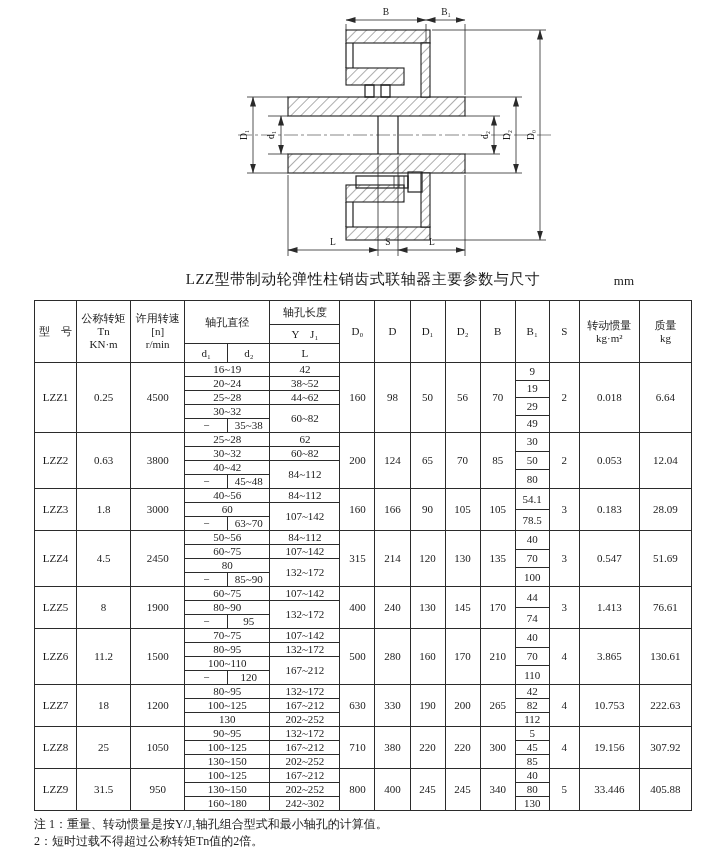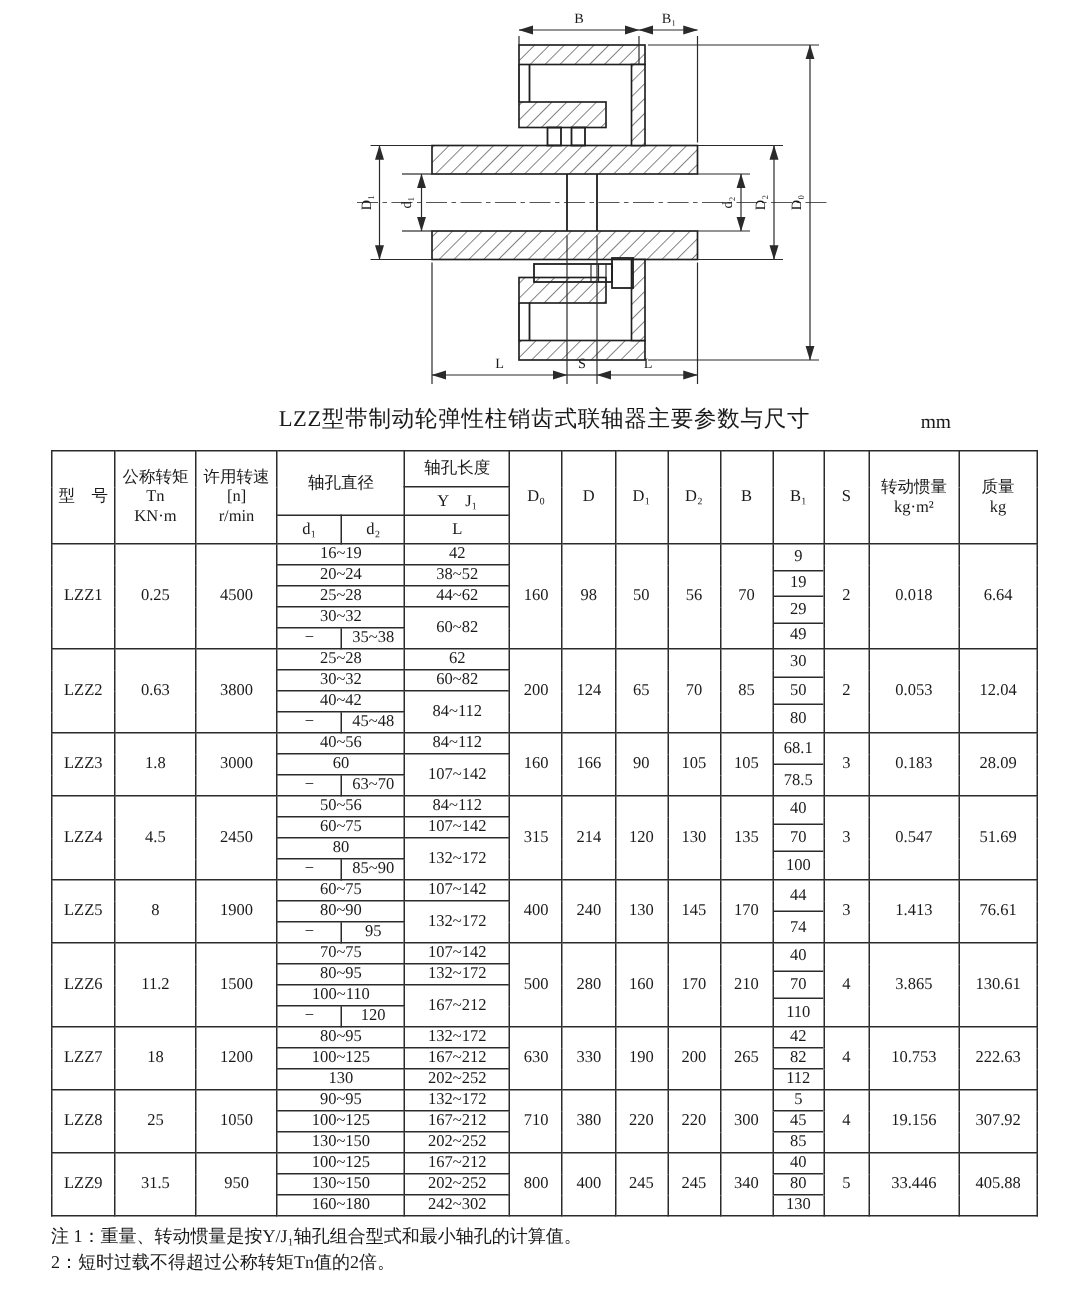--- a/index.html
+++ b/index.html
@@ -284,21 +284,21 @@
         <td rowspan="3">3000</td>
         <td colspan="2">40~56</td>
         <td>84~112</td>
         <td rowspan="3">160</td>
         <td rowspan="3">166</td>
         <td rowspan="3">90</td>
         <td rowspan="3">105</td>
         <td rowspan="3">105</td>
         <td rowspan="3" class="b1cell">
           <div class="b1stack">
-            <div class="b1seg">68.1</div>
+            <div class="b1seg">54.1</div>
             <div class="b1seg">78.5</div>
           </div>
         </td>
         <td rowspan="3">3</td>
         <td rowspan="3">0.183</td>
         <td rowspan="3">28.09</td>
       </tr>
       <tr>
         <td colspan="2">60</td>
         <td rowspan="2">107~142</td>

